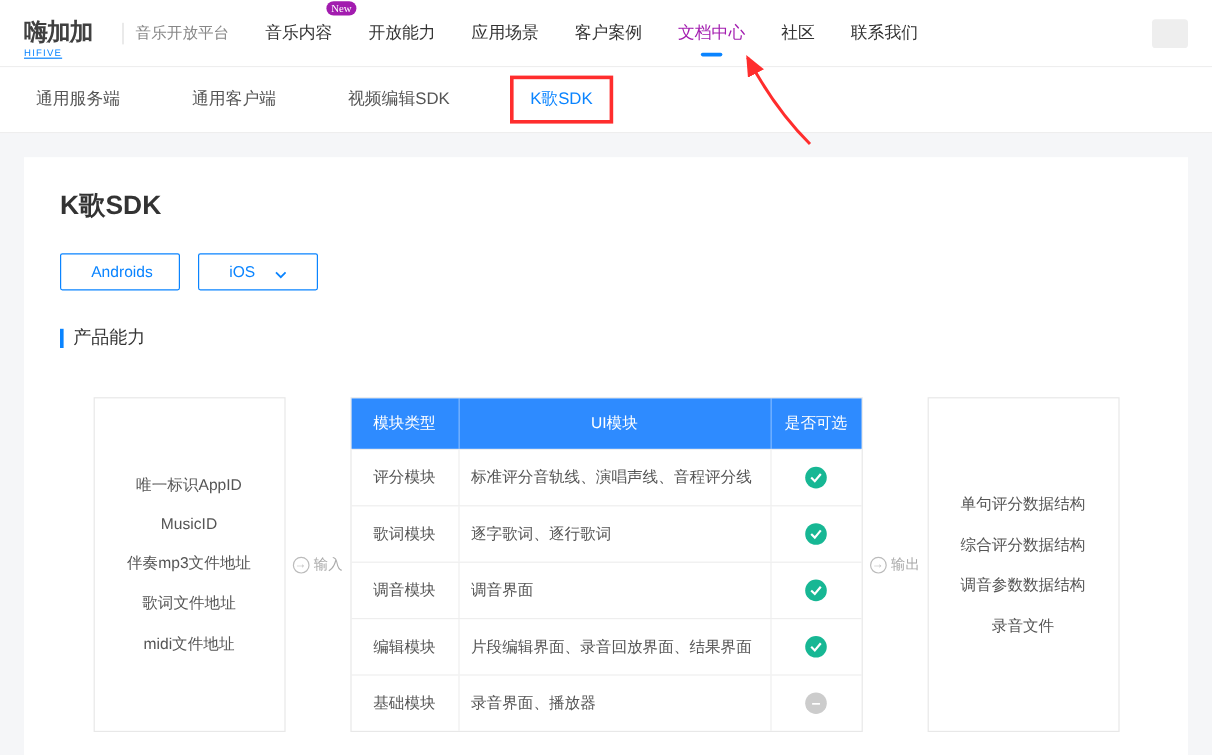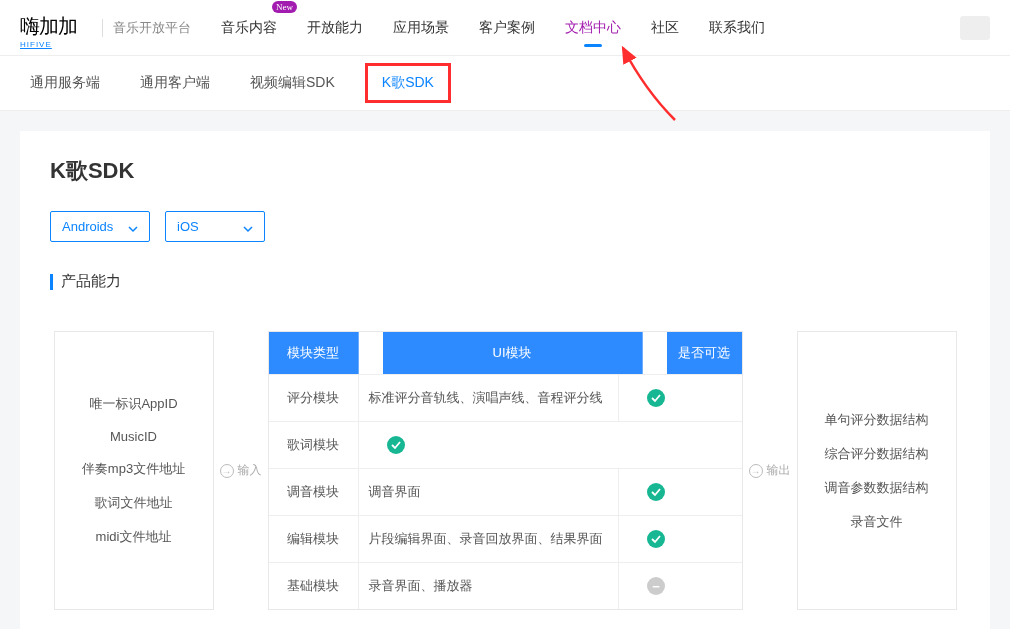--- a/index.html
+++ b/index.html
@@ -3,63 +3,63 @@
   <meta charset="utf-8">
   <style>
     * { margin: 0; padding: 0; box-sizing: border-box; }
     body { font-family: -apple-system, "Microsoft YaHei", "PingFang SC", sans-serif; background: #f5f6f8; color: #333; font-size: 14px; }
     
     
     .header { background: #fff; height: 56px; display: flex; align-items: center; padding: 0 20px; border-bottom: 1px solid #eee; }
     .logo-area { display: flex; align-items: center; margin-right: 30px; }
     .logo { display: flex; align-items: center; }
     .logo-icon { width: 72px; height: 30px; position: relative; }
-    .logo-text-main { color: #000000; font-weight: normal; font-size: 20px; letter-spacing: -1px; text-align: center; }
+    .logo-text-main { color: #404040; font-weight: bold; font-size: 20px; letter-spacing: -1px; text-align: center; }
     .logo-sub { font-size: 8px; color: #0a84ff; letter-spacing: 1px; display: block; text-decoration: underline; }
     .logo-divider { width: 1px; height: 18px; background: #ddd; margin: 0 10px; }
     .platform-name { color: #888; font-size: 13px; }
     
     .nav { display: flex; gap: 30px; flex: 1; }
     .nav-item { color: #333; font-size: 14px; cursor: pointer; position: relative; padding: 18px 0; }
     .nav-item.active { color: #a21caf; }
     .nav-item.active::after { content: ''; position: absolute; bottom: 8px; left: 50%; transform: translateX(-50%); width: 18px; height: 3px; background: #0a84ff; border-radius: 2px; }
     .new-badge { position: absolute; top: 0; right: -20px; background: #a21caf; color: #fff; font-size: 9px; padding: 1px 4px; border-radius: 6px; font-family: Liberation Serif, serif; }
     .user-box { width: 30px; height: 24px; background: #eee; border-radius: 3px; }
 
     
-    .subnav { background: #fff; padding: 0 20px; display: flex; gap: 20px; border-bottom: 1px solid #eee; height: 55px; align-items: center; }
+    .subnav { background: #fff; padding: 0 20px; display: flex; gap: 40px; border-bottom: 1px solid #eee; height: 55px; align-items: center; }
     .subnav-item { color: #555; font-size: 14px; cursor: pointer; padding: 6px 10px; }
     .subnav-item.highlighted { color: #0a84ff; border: 3px solid #ff2d2d; padding: 8px 14px; }
 
     
     .arrow-annotation { position: absolute; top: 40px; left: 615px; pointer-events: none; }
     .arrow-svg { width: 80px; height: 90px; }
 
     
     .main { background: #fff; margin: 20px; padding: 25px 30px 40px; }
     .page-title { font-size: 22px; color: #333; margin-bottom: 25px; }
     
     .platform-selects { display: flex; gap: 15px; margin-bottom: 30px; }
-    .select-box { border: 1px solid #0a84ff; color: #0a84ff; padding: 7px 11px; width: 100px; display: flex; justify-content: space-between; align-items: center; cursor: pointer; font-size: 13px; border-radius: 2px; }
+    .select-box { border: 1px solid #0a84ff; color: #0a84ff; padding: 7px 25px; width: 100px; display: flex; justify-content: space-between; align-items: center; cursor: pointer; font-size: 13px; border-radius: 2px; }
     .chevron { width: 10px; height: 10px; display: inline-block; }
     .chevron svg { stroke: #0a84ff; }
 
     .section-title { display: flex; align-items: center; font-size: 15px; color: #333; margin-bottom: 40px; }
     .section-bar { width: 3px; height: 16px; background: #0a84ff; margin-right: 8px; }
 
     
     .flow { display: flex; align-items: stretch; justify-content: center; gap: 0; margin-top: 40px; }
     .flow-side-box { border: 1px solid #e8e8e8; padding: 20px 16px; width: 160px; display: flex; flex-direction: column; justify-content: center; gap: 16px; }
     .flow-side-item { color: #555; font-size: 13px; text-align: center; white-space: nowrap; }
     
     .flow-connector { display: flex; align-items: center; color: #aaa; font-size: 12px; padding: 0 6px; }
     .flow-connector .circle { width: 14px; height: 14px; border: 1px solid #bbb; border-radius: 50%; display: inline-flex; align-items: center; justify-content: center; margin-right: 4px; color: #bbb; font-size: 10px; }
 
     .flow-table { border: 1px solid #e8e8e8; }
-    .flow-th-row { display: flex; gap: 24px; }
+    .flow-th-row { display: flex; }
     .flow-th { background: #2e8bff; color: #fff; text-align: center; padding: 12px 8px; font-size: 13px; border-right: 1px solid rgba(255,255,255,0.3); }
     .flow-th:last-child { border-right: none; }
     .col-type { width: 90px; }
     .col-ui { width: 260px; }
     .col-opt { width: 75px; }
     .flow-tr { display: flex; border-top: 1px solid #eee; }
     .flow-td { padding: 14px 10px; font-size: 13px; color: #555; display: flex; align-items: center; justify-content: center; border-right: 1px solid #eee; }
     .flow-td:last-child { border-right: none; }
     .flow-td.col-ui { justify-content: flex-start; }
     
@@ -165,20 +165,21 @@
         <div class="flow-td col-opt">
             <span class="check-icon">
               <svg viewBox="0 0 10 10">
                 <path d="M1 5 L4 8 L9 2" stroke="#fff" stroke-width="1.8" fill="none"></path>
               </svg>
             </span>
           </div>
       </div>
       <div class="flow-tr">
         <div class="flow-td col-type">歌词模块</div>
+        <div class="flow-td col-ui">逐字歌词、逐行歌词</div>
         <div class="flow-td col-opt">
             <span class="check-icon">
               <svg viewBox="0 0 10 10">
                 <path d="M1 5 L4 8 L9 2" stroke="#fff" stroke-width="1.8" fill="none"></path>
               </svg>
             </span>
           </div>
       </div>
       <div class="flow-tr">
         <div class="flow-td col-type">调音模块</div>

